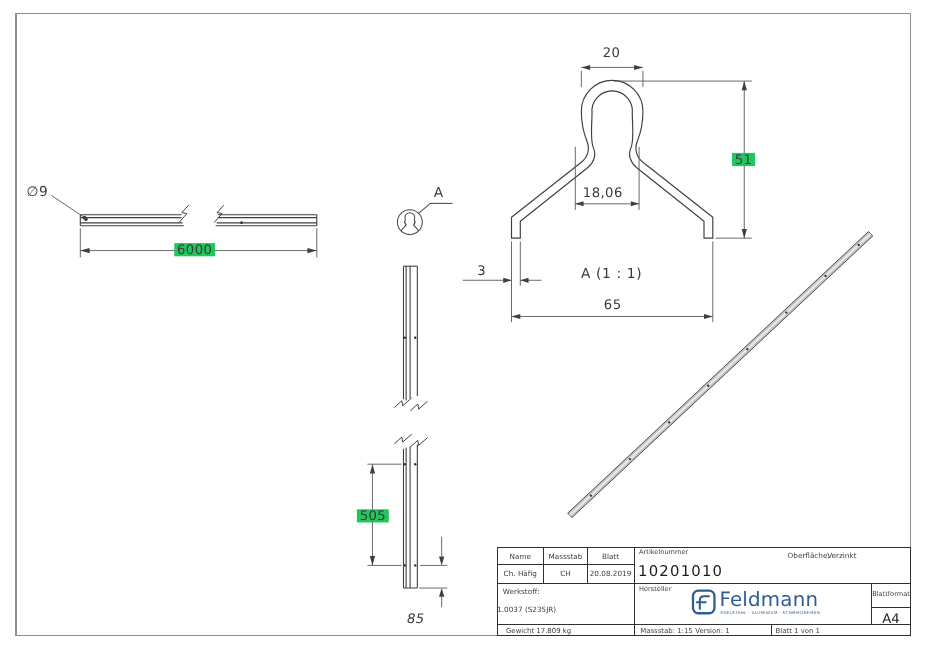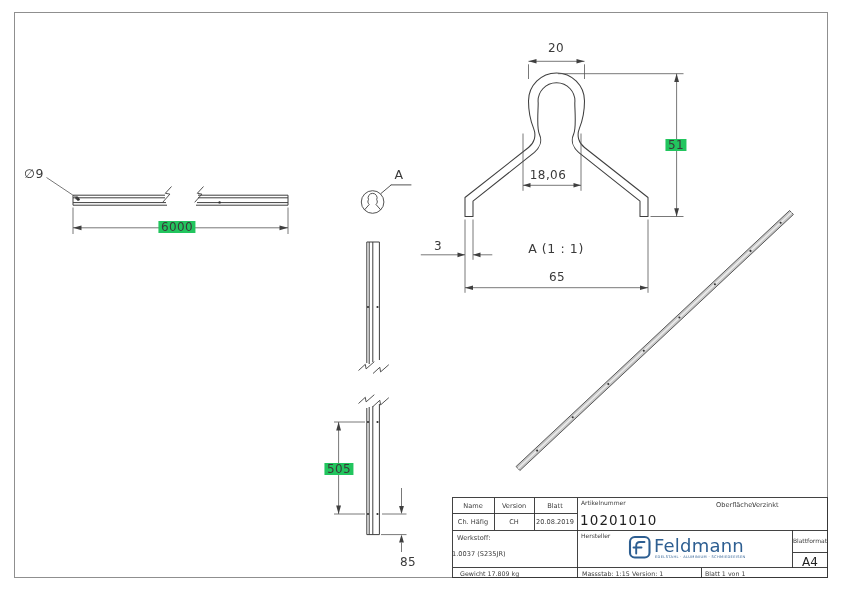--- a/index.html
+++ b/index.html
@@ -166,31 +166,31 @@
     <g stroke="#2d5e91" fill="none">
       <rect x="630" y="537" width="19.5" height="20.5" rx="4.8" stroke-width="2.1"></rect>
       <path d="M 644.5,542 L 640,542 C 637.3,542 636.2,543.3 636.2,545.8 L 636.2,553.5" stroke-width="1.9" stroke-linecap="round"></path>
       <path d="M 633.5,547.5 L 641.5,547.5" stroke-width="1.9" stroke-linecap="round"></path>
     </g>
   </svg>
 
   <div class="t dim13" style="left:24px;top:168px;">∅9</div>
   <div class="t dim c bgw" style="left:177px;top:221px;">6000</div>
   <div class="t dim c bgw" style="left:339px;top:463px;">505</div>
-  <div class="t dim c" style="left:408px;top:556px;">85</div>
+  <div class="t dim c" style="left:378px;top:556px;font-style:italic;">85</div>
   <div class="t dim c" style="left:556px;top:42px;">20</div>
   <div class="t dim c bgw" style="left:676px;top:139px;">51</div>
   <div class="t dim c" style="left:548px;top:169px;">18,06</div>
   <div class="t dim c" style="left:438px;top:240px;">3</div>
   <div class="t dim c" style="left:557px;top:271px;">65</div>
   <div class="t dim13 c" style="left:556px;top:243px;">A (1 : 1)</div>
   <div class="t dim13 c" style="left:399px;top:169px;">A</div>
 
   <div class="t f65 c" style="left:473px;top:503px;">Name</div>
-  <div class="t f65 c" style="left:514px;top:503px;">Version</div>
+  <div class="t f65 c" style="left:514px;top:503px;">Massstab</div>
   <div class="t f65 c" style="left:555px;top:503px;">Blatt</div>
   <div class="t f65 c" style="left:473px;top:519px;">Ch. Häfig</div>
   <div class="t f65 c" style="left:514px;top:519px;">CH</div>
   <div class="t f65 c" style="left:555px;top:519px;">20.08.2019</div>
   <div class="t f6" style="left:581px;top:500px;">Artikelnummer</div>
   <div class="t f13" style="left:580px;top:514px;text-align:right;">10201010</div>
   <div class="t f65" style="left:716px;top:502px;">Oberfläche:</div>
   <div class="t f65" style="left:752px;top:502px;">Verzinkt</div>
   <div class="t f65" style="left:457px;top:534.5px;">Werkstoff:</div>
   <div class="t f65" style="left:452px;top:551px;">1.0037 (S235JR)</div>

